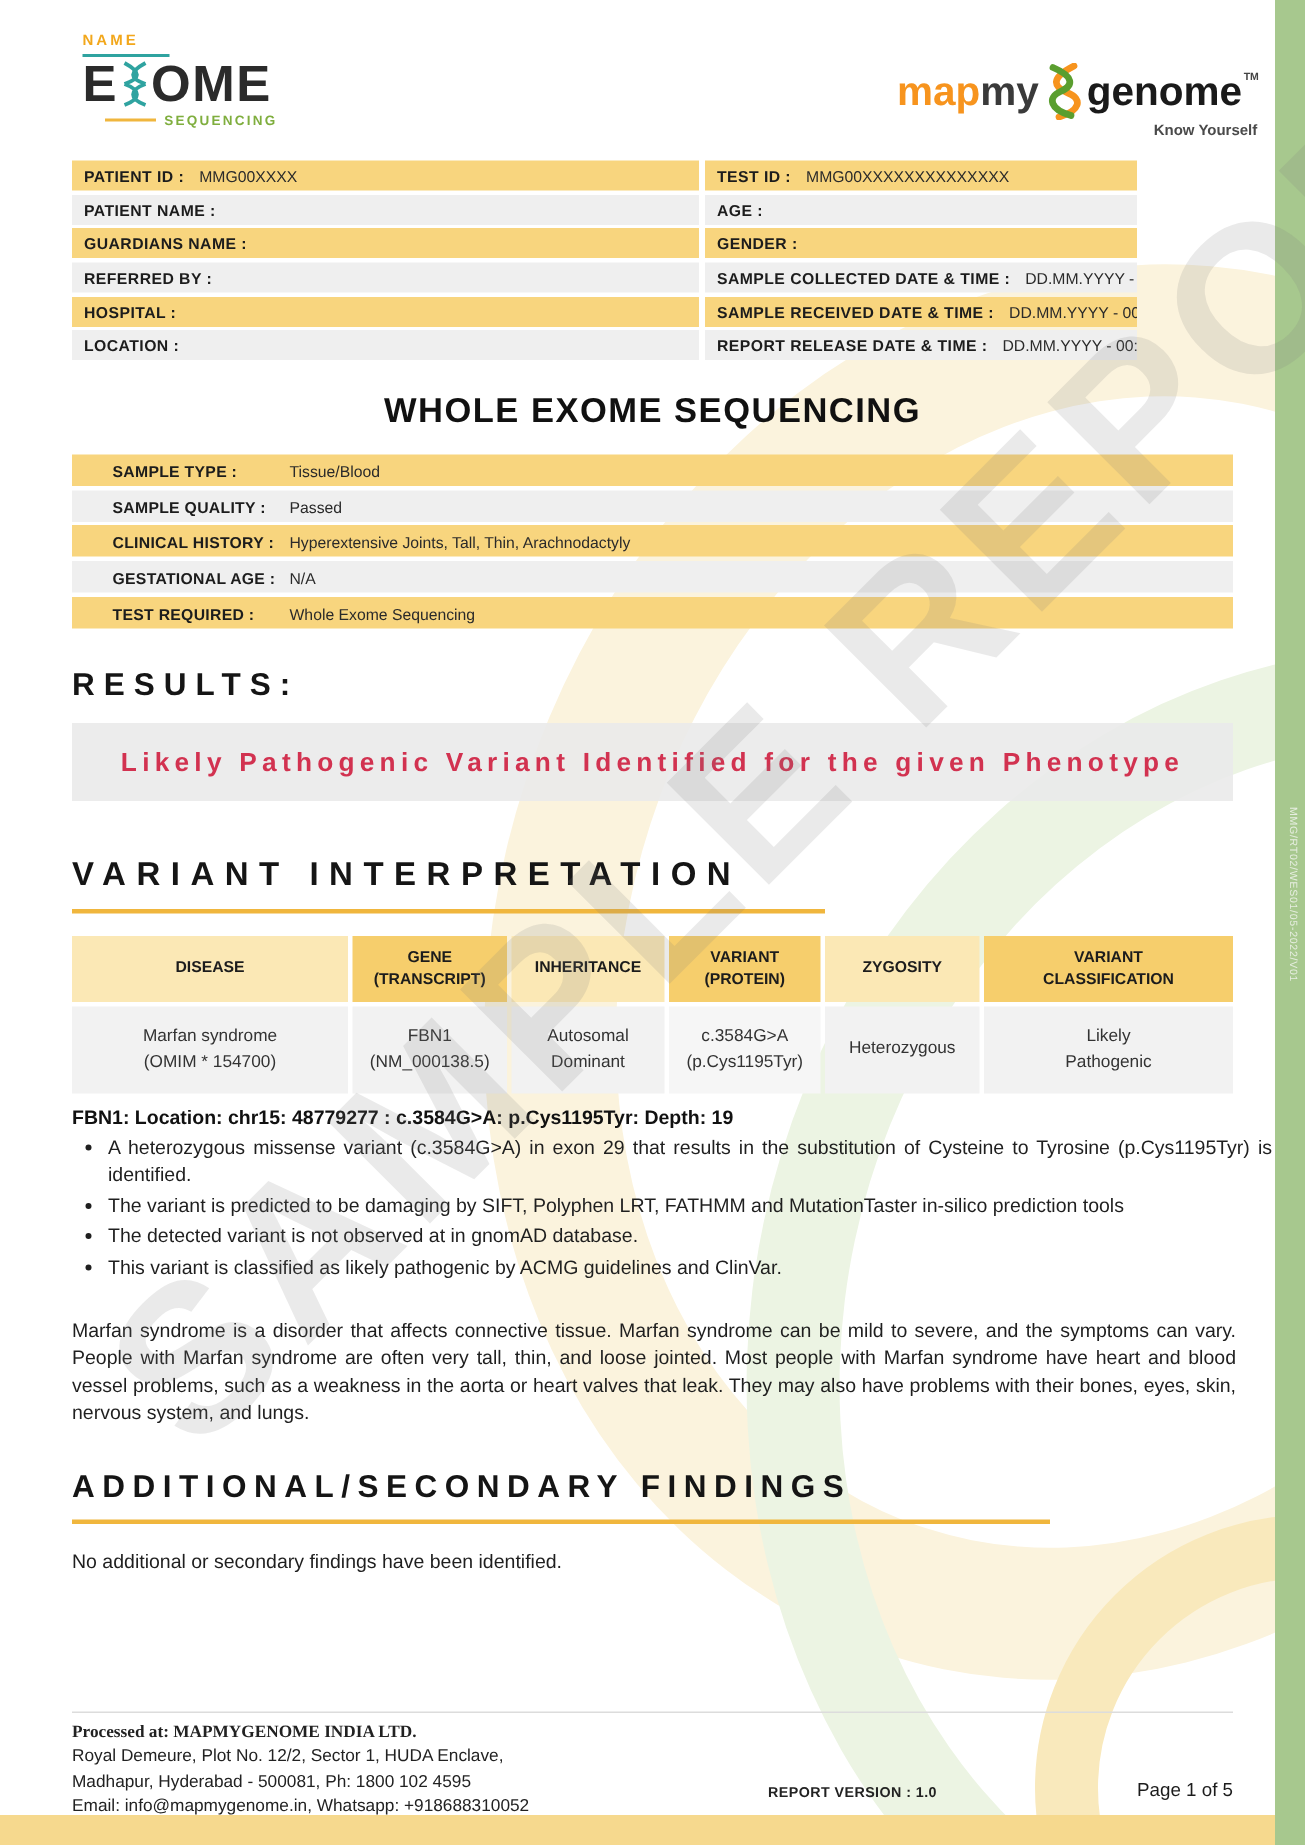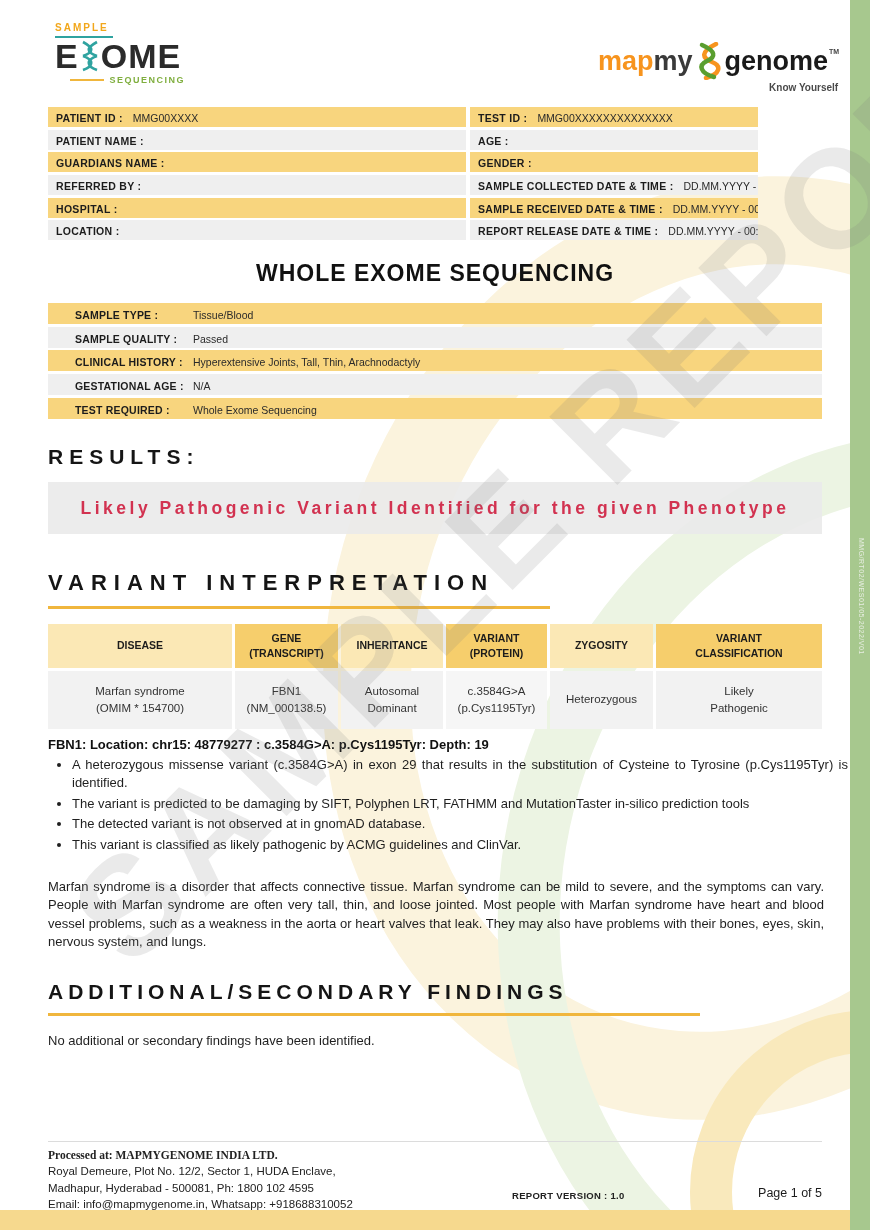--- a/index.html
+++ b/index.html
@@ -89,21 +89,21 @@
 </head>
 <body>
 
 <div class="page">
 
   <div class="deco deco-cream"></div>
   <div class="deco deco-green"></div>
   <div class="deco deco-yellow"></div>
 
   <div class="exlogo">
-    <div class="whole">SAMPLE</div>
+    <div class="whole">NAME</div>
     <div class="tealline"></div>
     <div class="exword">
       <span>E</span>
       <span style="display:inline-block;width:20px;height:32px;margin:0 1px;">
         <svg width="20" height="32" viewBox="0 0 20 32">
           <path d="M3,2 C14,8 14,12 3,16 M3,16 C14,20 14,26 3,30" stroke="#2FA3A0" stroke-width="2.6" fill="none"></path>
           <path d="M17,2 C6,8 6,12 17,16 M17,16 C6,20 6,26 17,30" stroke="#2FA3A0" stroke-width="2.6" fill="none"></path>
         </svg>
       </span>
       <span>OME</span>

